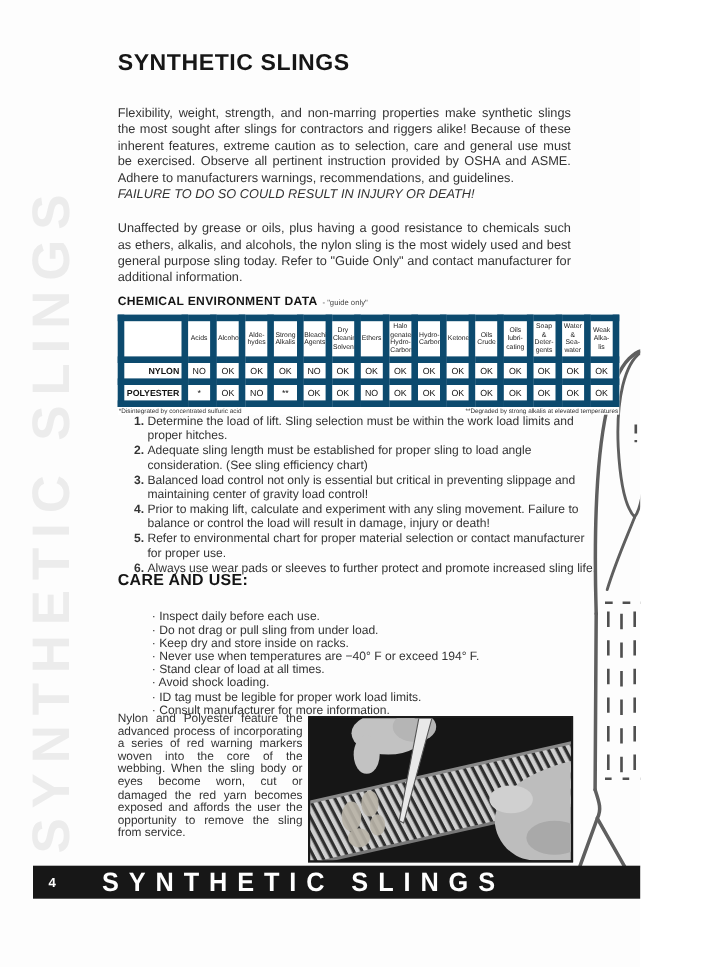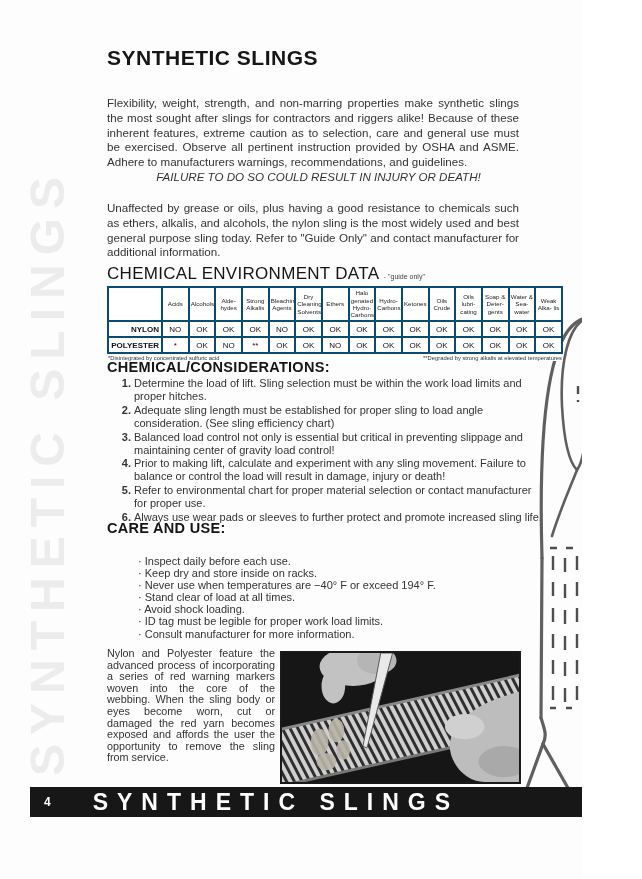--- a/index.html
+++ b/index.html
@@ -12,27 +12,27 @@
     position:absolute;left:6px;top:34px;height:742px;width:84px;
     writing-mode:vertical-rl;transform:rotate(180deg);
     font-size:48px;font-weight:bold;letter-spacing:9px;color:#ececec;
     white-space:nowrap;line-height:84px;text-align:left;user-select:none;
   }
   .title{position:absolute;left:107px;top:46px;font-size:21px;font-weight:bold;letter-spacing:.5px;color:#161616;}
   .subtitle{position:absolute;left:107px;top:72px;font-size:16px;font-weight:bold;color:#161616;}
   .para{position:absolute;left:107px;width:412px;font-size:11.6px;line-height:14.8px;text-align:justify;color:#333;}
   .p1{top:96px;}
   .p2{top:201px;}
-  .warning-line{font-style:italic;text-align:center;margin-left:11px;}
+  .warning-line{font-style:italic;text-align:left;}
   .chem-head{position:absolute;left:107px;top:264px;color:#151515;}
-  .chem-head .big{font-size:17px;font-weight:normal;letter-spacing:.3px;}
+  .chem-head .big{font-size:11px;font-weight:bold;letter-spacing:.3px;}
   .chem-head .note{font-size:7px;color:#444;}
   .chem-table-wrap{position:absolute;left:107px;top:286px;width:456px;background:#fff;z-index:3;}
   table.chem{border-collapse:collapse;table-layout:fixed;width:456px;background:#fff;}
-  table.chem th,table.chem td{border:2px solid #0c4a6e;text-align:center;vertical-align:middle;padding:1px;overflow:hidden;}
+  table.chem th,table.chem td{border:6px solid #0c4a6e;text-align:center;vertical-align:middle;padding:1px;overflow:hidden;}
   table.chem thead th{font-size:6.2px;line-height:1.2;font-weight:normal;color:#222;height:30px;}
   table.chem .corner{width:50px;}
   table.chem tbody th{font-size:8px;font-weight:bold;text-align:right;padding-right:2px;color:#111;}
   table.chem tbody td{font-size:8px;color:#111;height:12px;}
   .footnotes{display:flex;justify-content:space-between;font-size:5.8px;color:#333;padding:1px 1px 0 1px;}
   .sec-head{position:absolute;left:107px;font-size:14.5px;font-weight:bold;letter-spacing:.3px;color:#151515;}
   .sel-head{top:359px;}
   .sel-list{position:absolute;left:112px;top:377px;width:408px;margin:0;padding-left:22px;font-size:11px;line-height:12.9px;color:#333;}
   .sel-list li{margin:0 0 1px 0;}
   .sel-list li::marker{font-weight:bold;}
@@ -171,20 +171,21 @@
       <li>Adequate sling length must be established for proper sling to load angle consideration.  (See sling efficiency chart)</li>
       <li>Balanced load control not only is essential but critical in preventing slippage and maintaining center of gravity load control!</li>
       <li>Prior to making lift, calculate and experiment with any sling movement. Failure to balance or control the load will result in damage, injury or death!</li>
       <li>Refer to environmental chart for proper material selection or contact manufacturer for proper use.</li>
       <li>Always use wear pads or sleeves to further protect and promote increased sling life.</li>
     </ol>
 
   <div class="sec-head care-head">CARE AND USE:</div>
   <ul class="care-list">
       <li>Inspect daily before each use.</li>
+      <li>Do not drag or pull sling from under load.</li>
       <li>Keep dry and store inside on racks.</li>
       <li>Never use when temperatures are −40° F or exceed 194° F.</li>
       <li>Stand clear of load at all times.</li>
       <li>Avoid shock loading.</li>
       <li>ID tag must be legible for proper work load limits.</li>
       <li>Consult manufacturer for more information.</li>
     </ul>
 
   <div class="note-para">Nylon and Polyester feature the advanced process of incorporating a series of red warning markers woven into the core of the webbing.  When the sling body or eyes become worn, cut or damaged the red yarn becomes exposed and affords the user the opportunity to remove the sling from service.</div>
 

